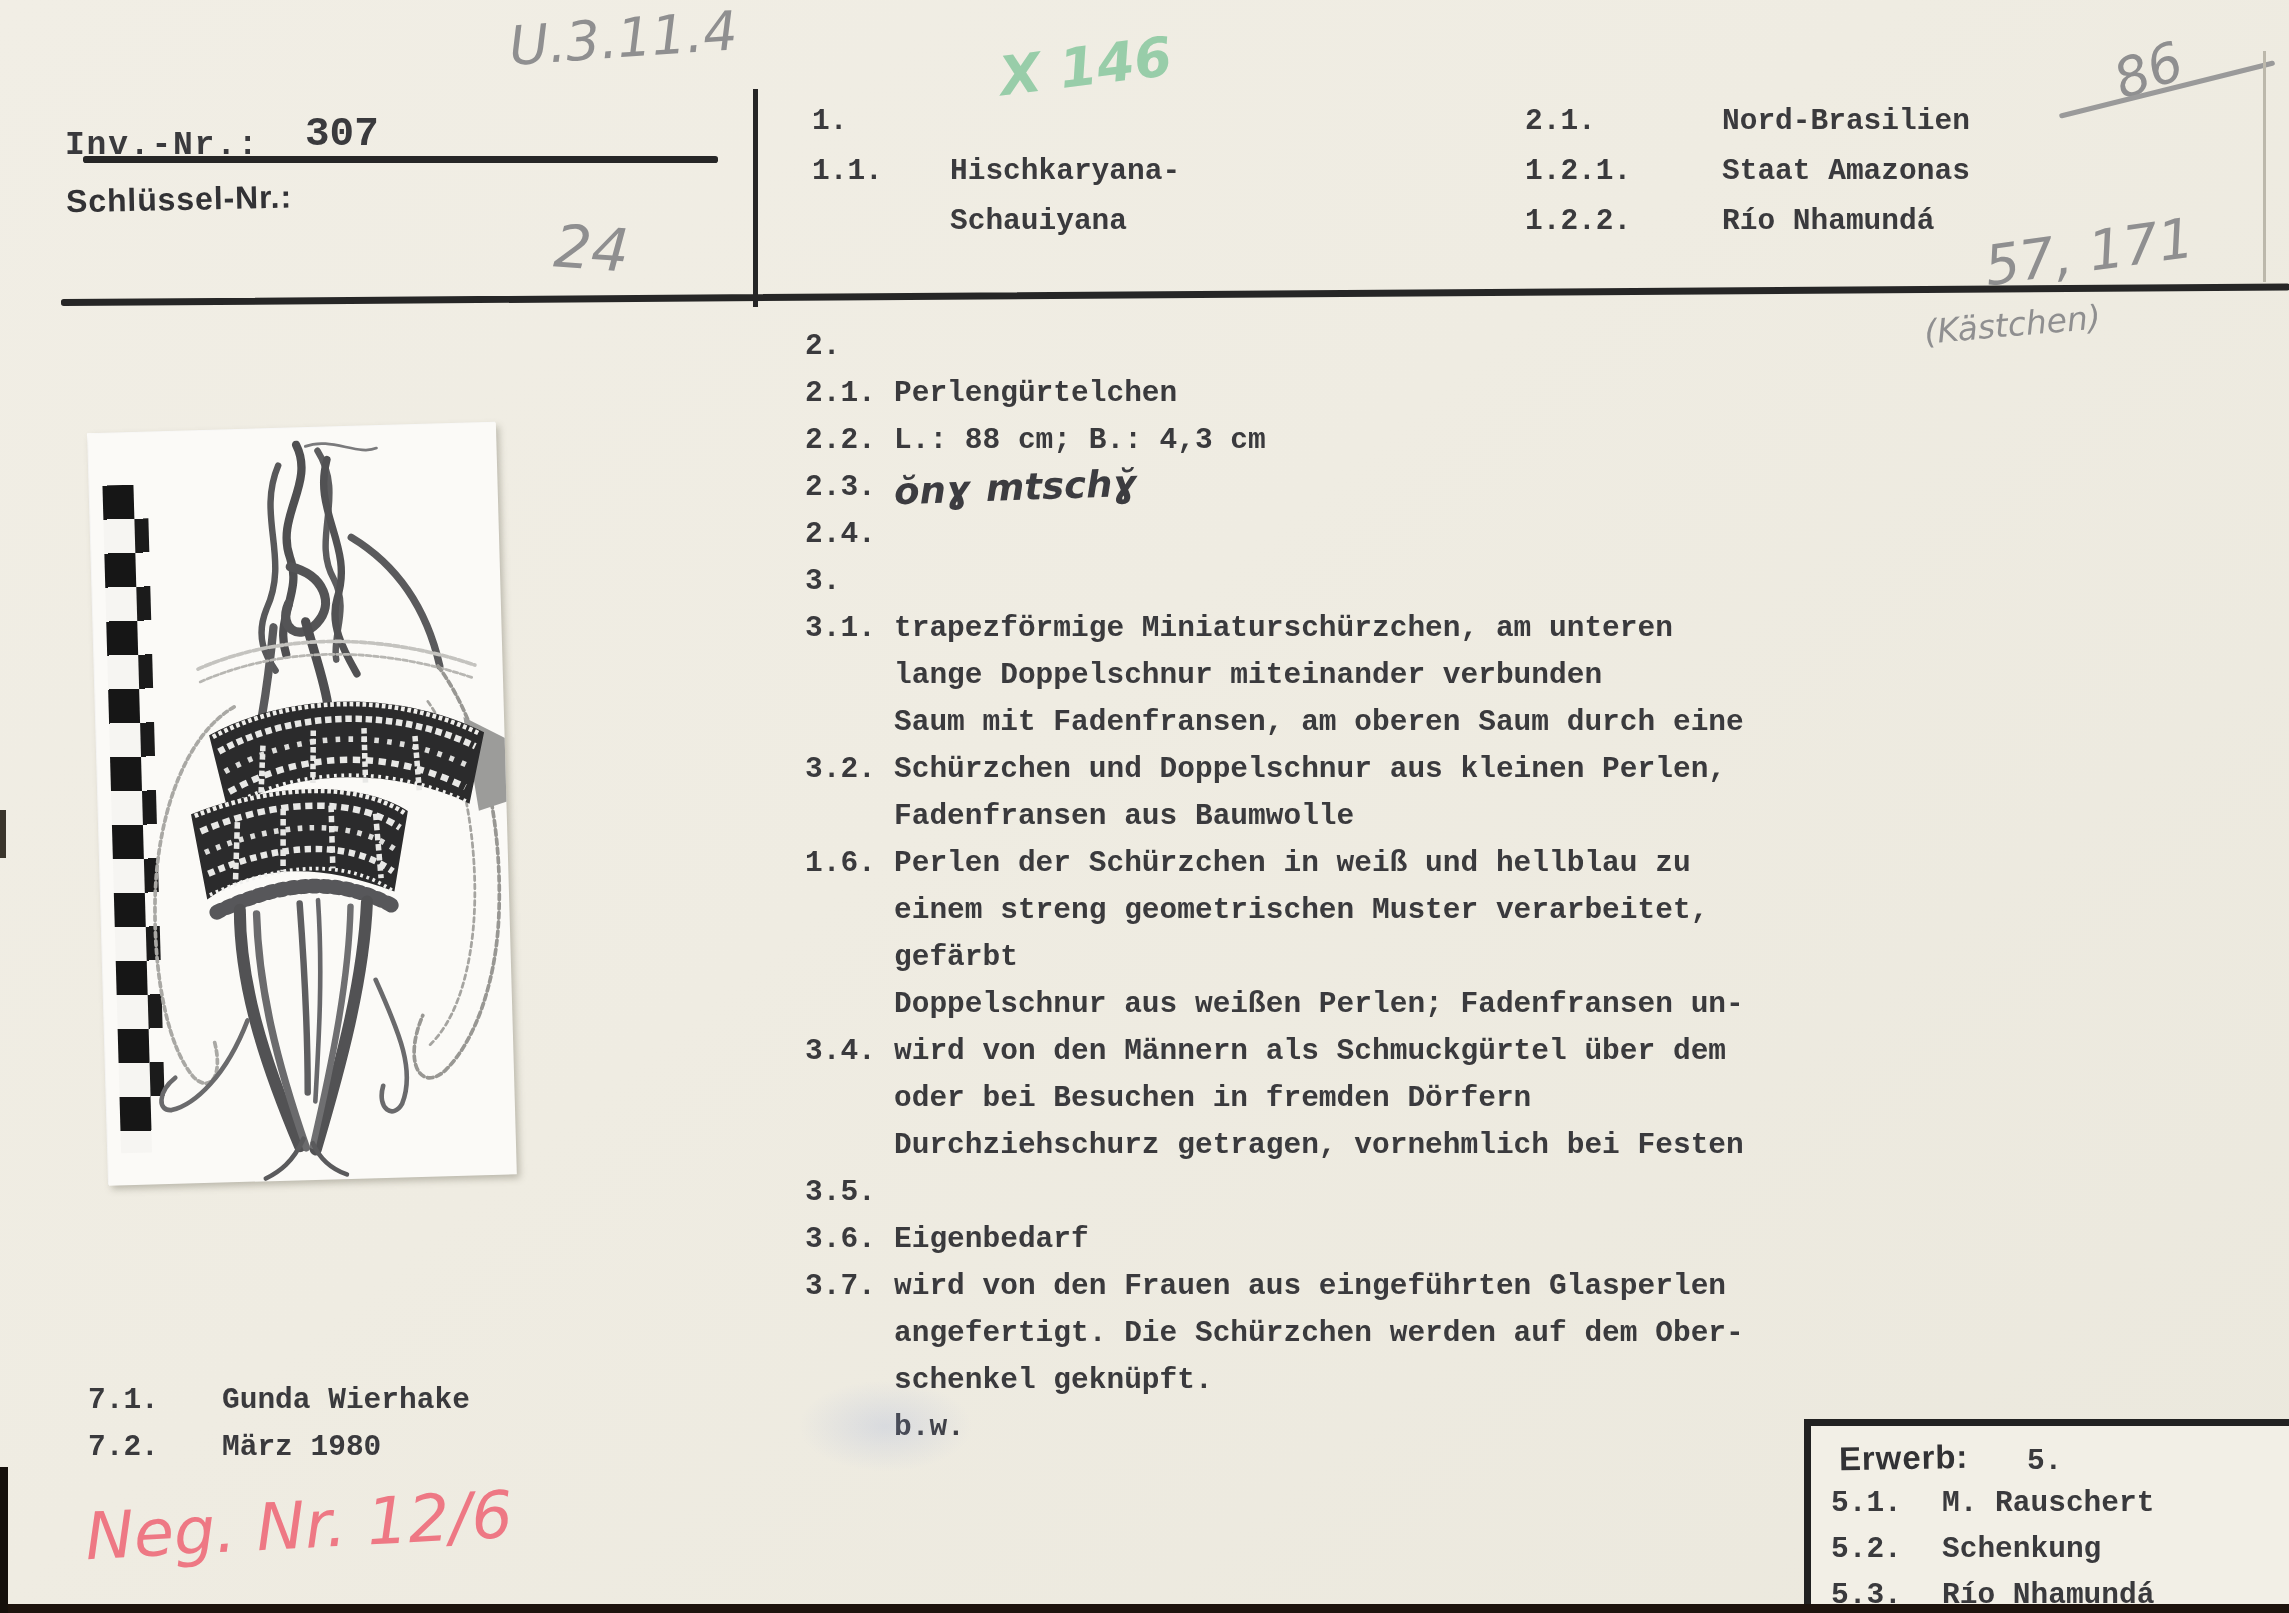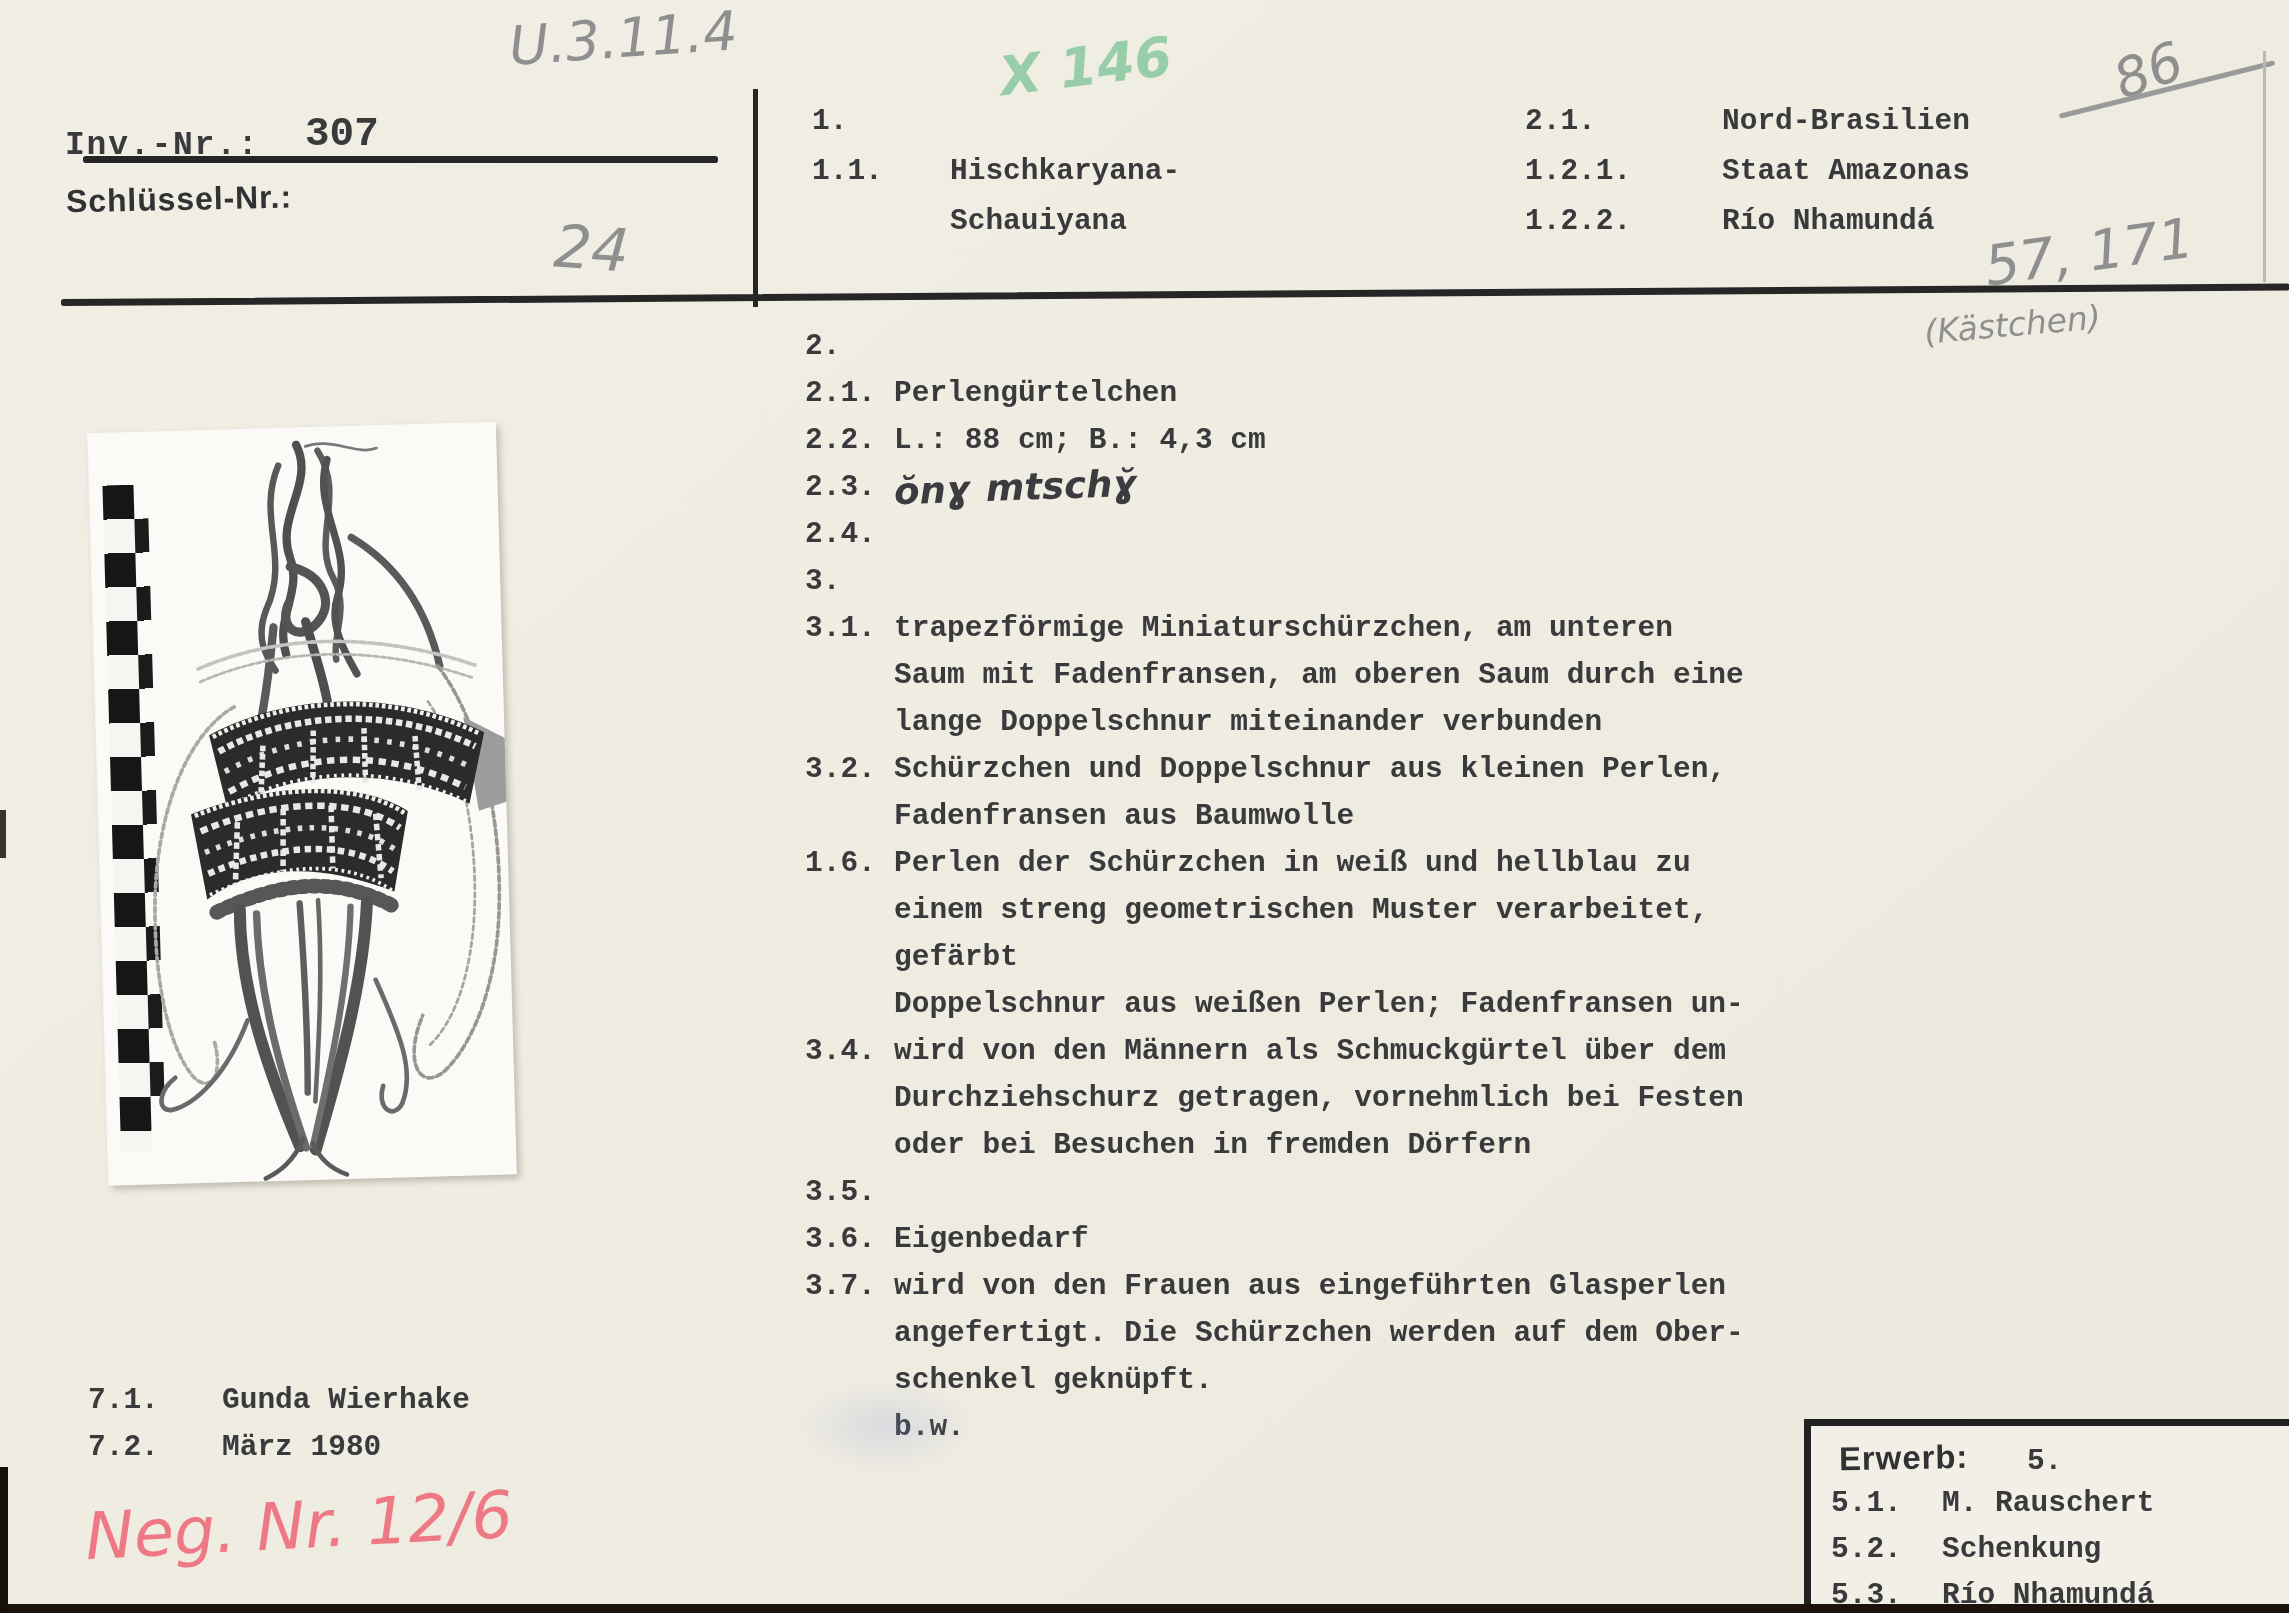--- a/index.html
+++ b/index.html
@@ -92,31 +92,31 @@
   </div>
 
   <div class="abs tw" style="left:805px;top:323px;">
     <div class="row"><span class="no">2.</span><span></span></div>
     <div class="row"><span class="no">2.1.</span><span>Perlengürtelchen</span></div>
     <div class="row"><span class="no">2.2.</span><span>L.: 88 cm; B.: 4,3 cm</span></div>
     <div class="row"><span class="no">2.3.</span><span class="hw inkhand" style="font-size:37px;transform:rotate(-2deg);">ŏnɣ mtschɣ̆</span></div>
     <div class="row"><span class="no">2.4.</span><span></span></div>
     <div class="row"><span class="no">3.</span><span></span></div>
     <div class="row"><span class="no">3.1.</span><span>trapezförmige Miniaturschürzchen, am unteren</span></div>
+    <div class="row"><span class="no"></span><span>lange Doppelschnur miteinander verbunden</span></div>
     <div class="row"><span class="no"></span><span>Saum mit Fadenfransen, am oberen Saum durch eine</span></div>
-    <div class="row"><span class="no"></span><span>lange Doppelschnur miteinander verbunden</span></div>
     <div class="row"><span class="no">3.2.</span><span>Schürzchen und Doppelschnur aus kleinen Perlen,</span></div>
     <div class="row"><span class="no"></span><span>Fadenfransen aus Baumwolle</span></div>
     <div class="row"><span class="no">1.6.</span><span>Perlen der Schürzchen in weiß und hellblau zu</span></div>
     <div class="row"><span class="no"></span><span>einem streng geometrischen Muster verarbeitet,</span></div>
     <div class="row"><span class="no"></span><span>gefärbt</span></div>
     <div class="row"><span class="no"></span><span>Doppelschnur aus weißen Perlen; Fadenfransen un-</span></div>
     <div class="row"><span class="no">3.4.</span><span>wird von den Männern als Schmuckgürtel über dem</span></div>
+    <div class="row"><span class="no"></span><span>oder bei Besuchen in fremden Dörfern</span></div>
     <div class="row"><span class="no"></span><span>Durchziehschurz getragen, vornehmlich bei Festen</span></div>
-    <div class="row"><span class="no"></span><span>oder bei Besuchen in fremden Dörfern</span></div>
     <div class="row"><span class="no">3.5.</span><span></span></div>
     <div class="row"><span class="no">3.6.</span><span>Eigenbedarf</span></div>
     <div class="row"><span class="no">3.7.</span><span>wird von den Frauen aus eingeführten Glasperlen</span></div>
     <div class="row"><span class="no"></span><span>angefertigt. Die Schürzchen werden auf dem Ober-</span></div>
     <div class="row"><span class="no"></span><span>schenkel geknüpft.</span></div>
     <div class="row"><span class="no"></span><span>b.w.</span></div>
   </div>
 
   <div class="smudge"></div>
 

